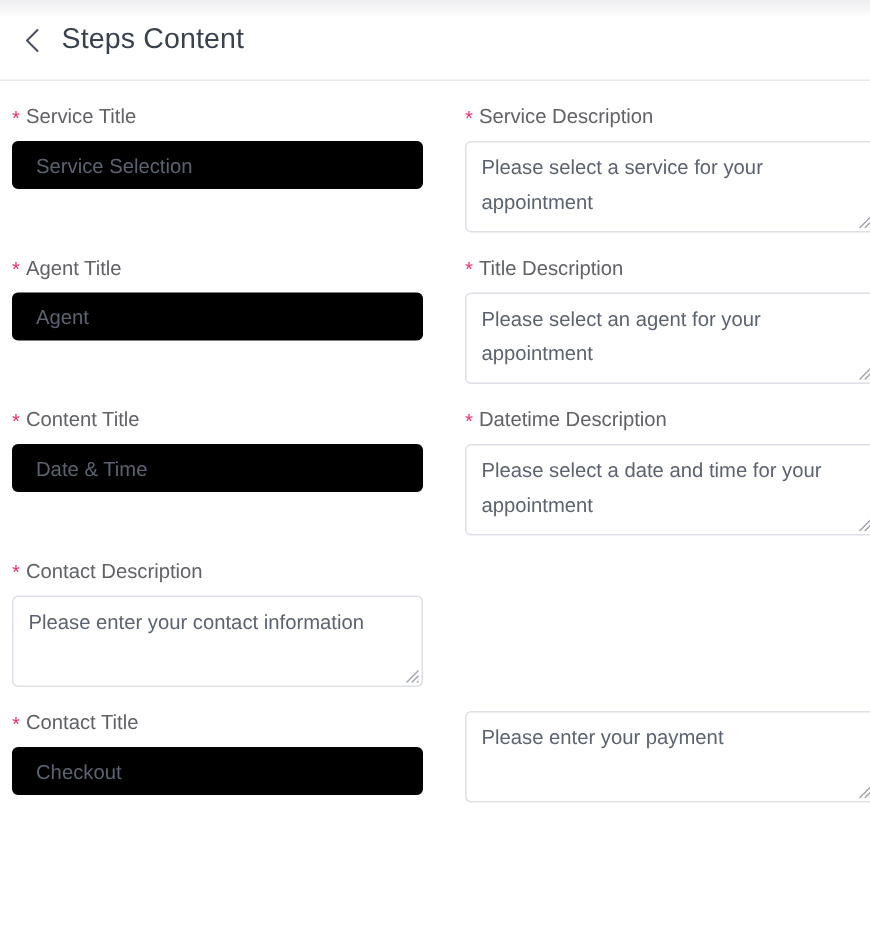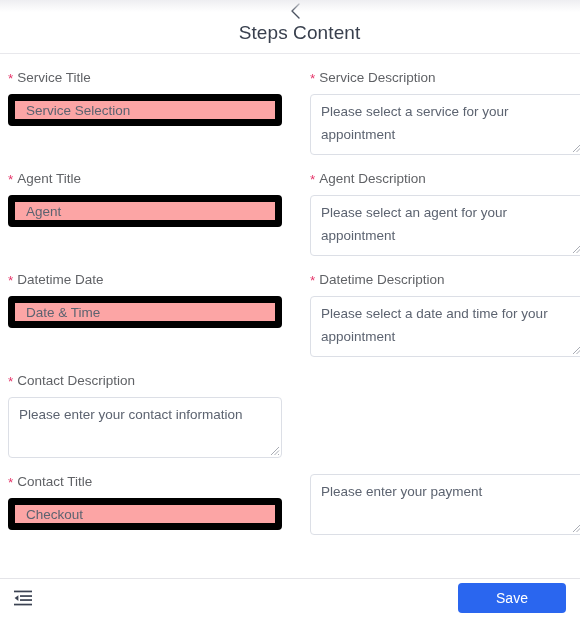--- a/index.html
+++ b/index.html
@@ -23,21 +23,20 @@
   .header {
     position: absolute;
     top: 0; left: 0; right: 0;
     height: 54px;
     background: #ffffff;
     border-bottom: 1px solid #e8e8ec;
     display: flex;
     align-items: center;
     padding-left: 10px;
     z-index: 5;
-    flex-direction: column;
   }
   .top-shadow {
     position: absolute;
     top: 0; left: 0; right: 0;
     height: 12px;
     background: linear-gradient(to bottom, #eeeef1 0%, rgba(255,255,255,0) 100%);
     pointer-events: none;
     z-index: 6;
   }
   .back-chevron {
@@ -87,23 +86,23 @@
     color: #e5366a;
     font-size: 13.5px;
     margin-right: 4px;
     position: relative;
     top: 1px;
   }
 
   .text-input {
     width: 274px;
     height: 32px;
-    border: 7px solid #000000;
+    border: 5px solid #000000;
     border-radius: 4px;
-    background: #fca5a5;
+    background: #000000;
     font-family: "Liberation Sans", sans-serif;
     font-size: 13.5px;
     color: #5c6370;
     padding: 0 11px;
     outline: none;
     display: block;
   }
   .text-input::placeholder { color: #a8abb2; }
 
   .textarea-wrap { position: relative; width: 274px; }
@@ -203,35 +202,35 @@
 
       <div class="row">
         <div class="col">
           <div class="field-label">
             <span class="req-star">*</span><span>Agent Title</span>
           </div>
           <input class="text-input" type="text" value="Agent" style="">
         </div>
         <div class="col">
           <div class="field-label">
-            <span class="req-star">*</span><span>Agent Description</span>
+            <span class="req-star">*</span><span>Title Description</span>
           </div>
           <div class="textarea-wrap">
             <textarea class="text-area" style="">Please select an agent for your appointment</textarea>
             <svg class="grip" viewBox="0 0 11 11">
               <path d="M10 2 L2 10 M10 5.5 L5.5 10 M10 9 L9 10" stroke="#9fa3ab" stroke-width="0.9" fill="none"></path>
             </svg>
           </div>
         </div>
       </div>
 
       <div class="row">
         <div class="col">
           <div class="field-label">
-            <span class="req-star">*</span><span>Datetime Date</span>
+            <span class="req-star">*</span><span>Content Title</span>
           </div>
           <input class="text-input" type="text" value="Date &amp; Time" style="">
         </div>
         <div class="col">
           <div class="field-label">
             <span class="req-star">*</span><span>Datetime Description</span>
           </div>
           <div class="textarea-wrap">
             <textarea class="text-area" style="">Please select a date and time for your appointment</textarea>
             <svg class="grip" viewBox="0 0 11 11">
@@ -268,26 +267,14 @@
             <svg class="grip" viewBox="0 0 11 11">
               <path d="M10 2 L2 10 M10 5.5 L5.5 10 M10 9 L9 10" stroke="#9fa3ab" stroke-width="0.9" fill="none"></path>
             </svg>
           </div>
         </div>
       </div>
 
     </div>
   </div>
 
-  <div class="footer">
-    <div class="fold-icon">
-      <svg width="18" height="16" viewBox="0 0 18 16" aria-hidden="true">
-        <rect x="0" y="0.6" width="18" height="1.7" fill="#3b4252"></rect>
-        <rect x="6" y="5.2" width="12" height="1.7" fill="#3b4252"></rect>
-        <rect x="6" y="9.2" width="12" height="1.7" fill="#3b4252"></rect>
-        <rect x="0" y="13.7" width="18" height="1.7" fill="#3b4252"></rect>
-        <path d="M4.4 5.2 L0.6 8.05 L4.4 10.9 Z" fill="#3b4252"></path>
-      </svg>
-    </div>
-    <button class="save-button">Save</button>
-  </div>
 
 </div>
 
 </body></html>

